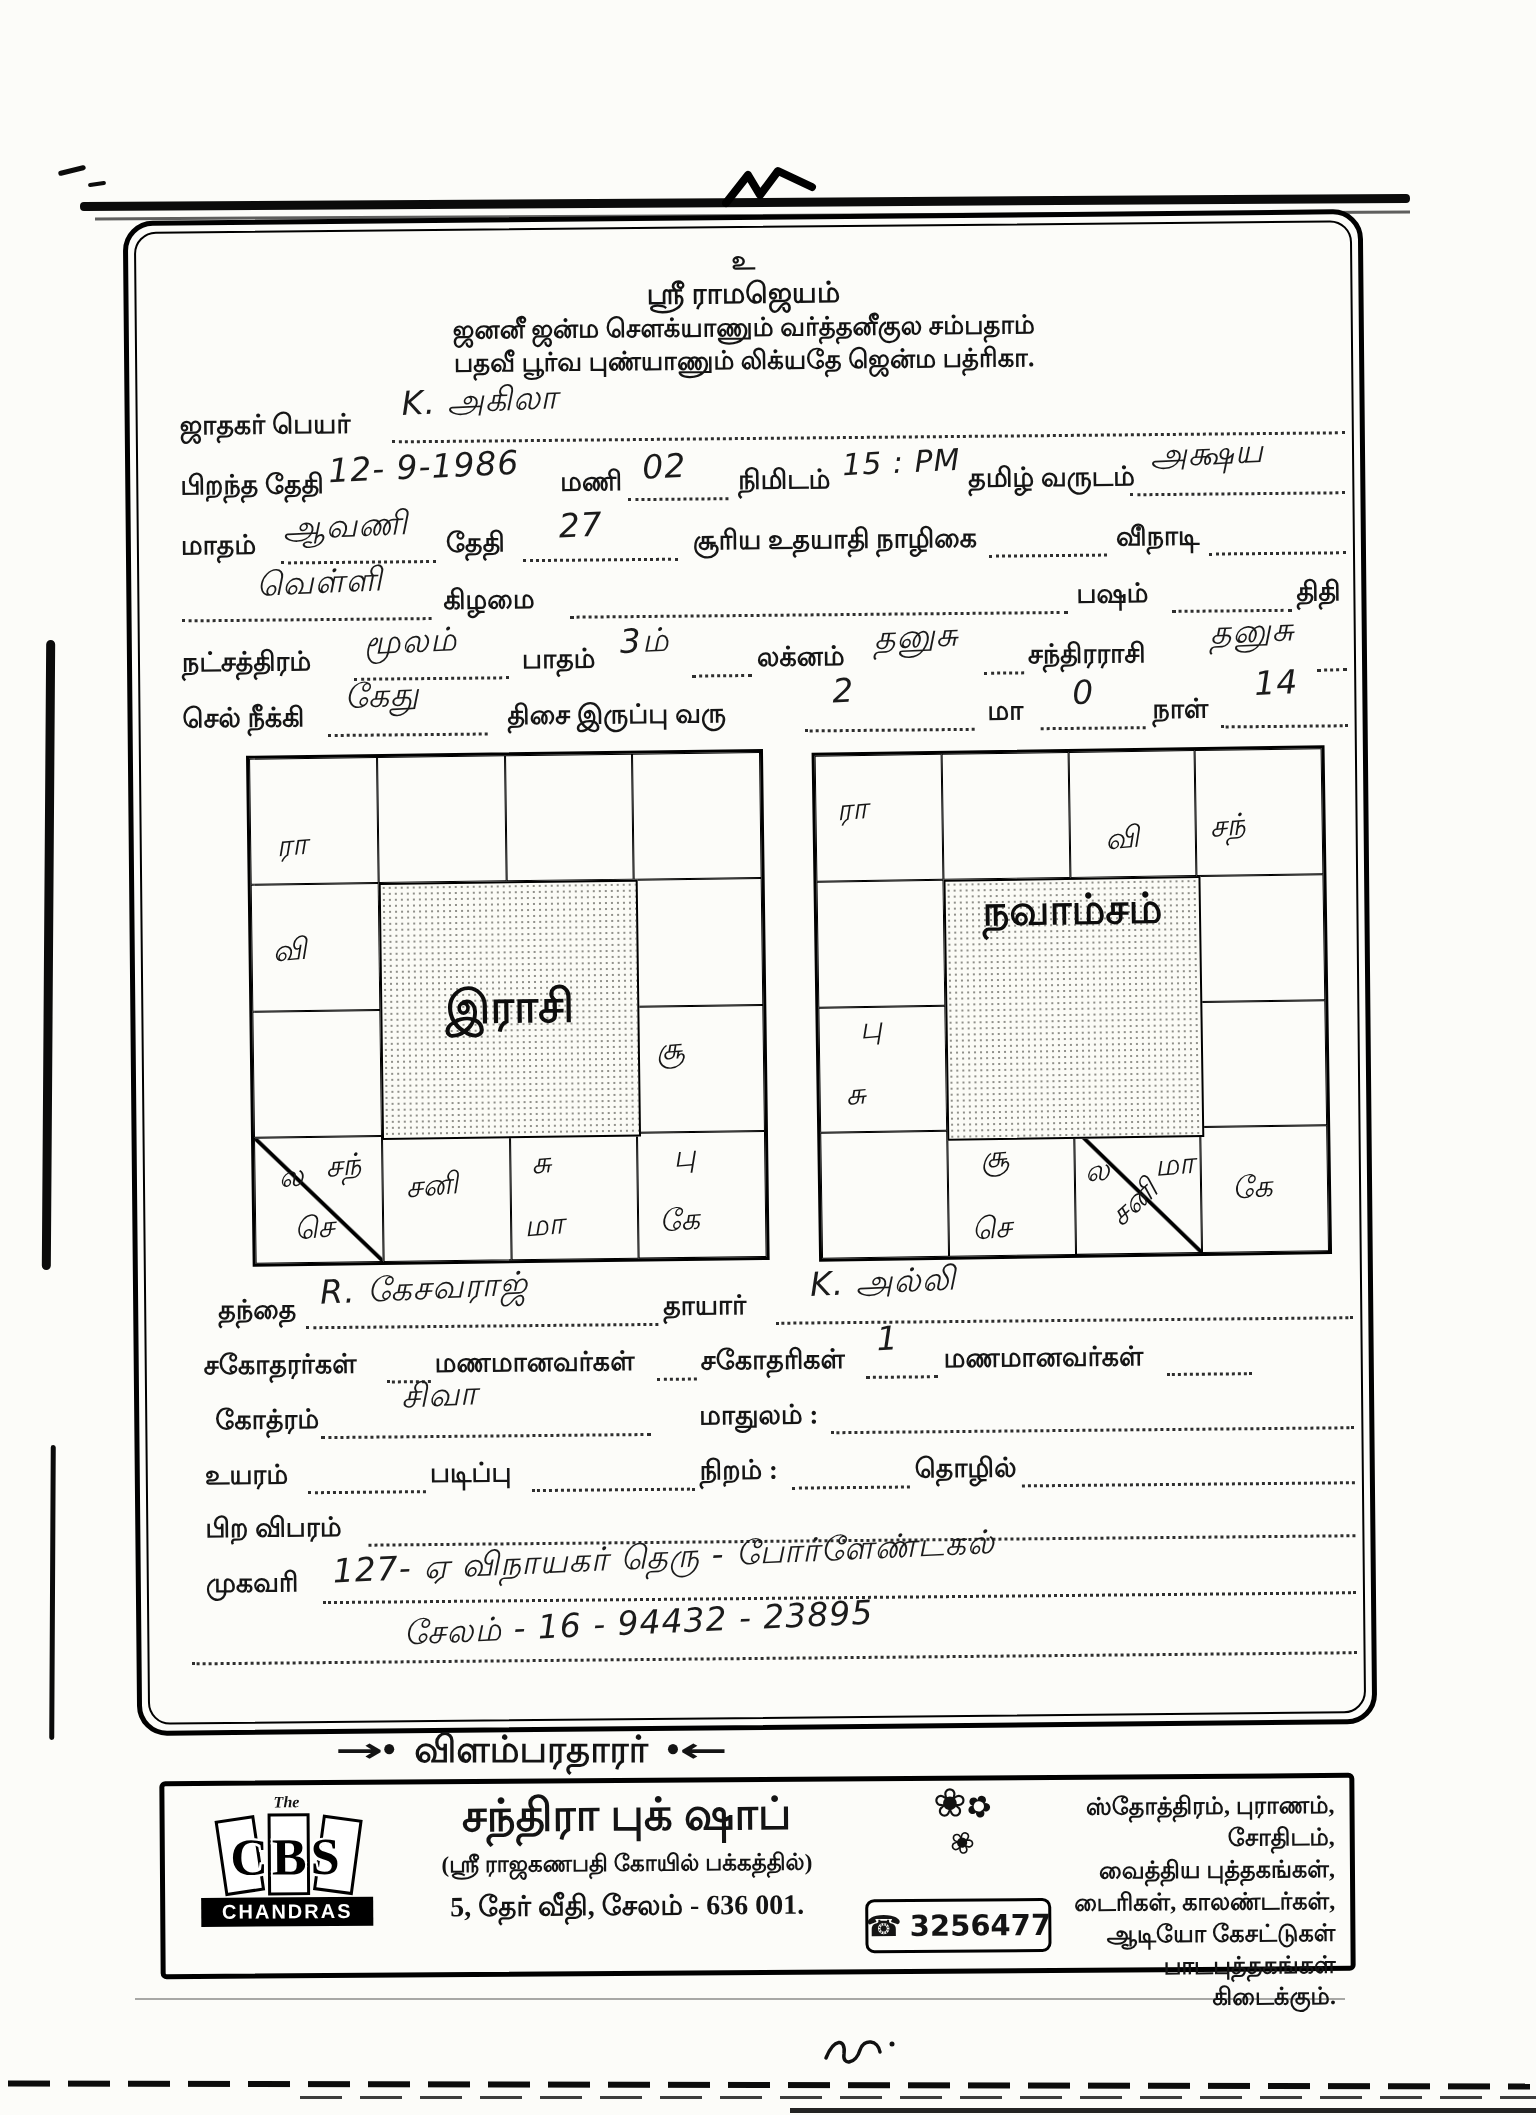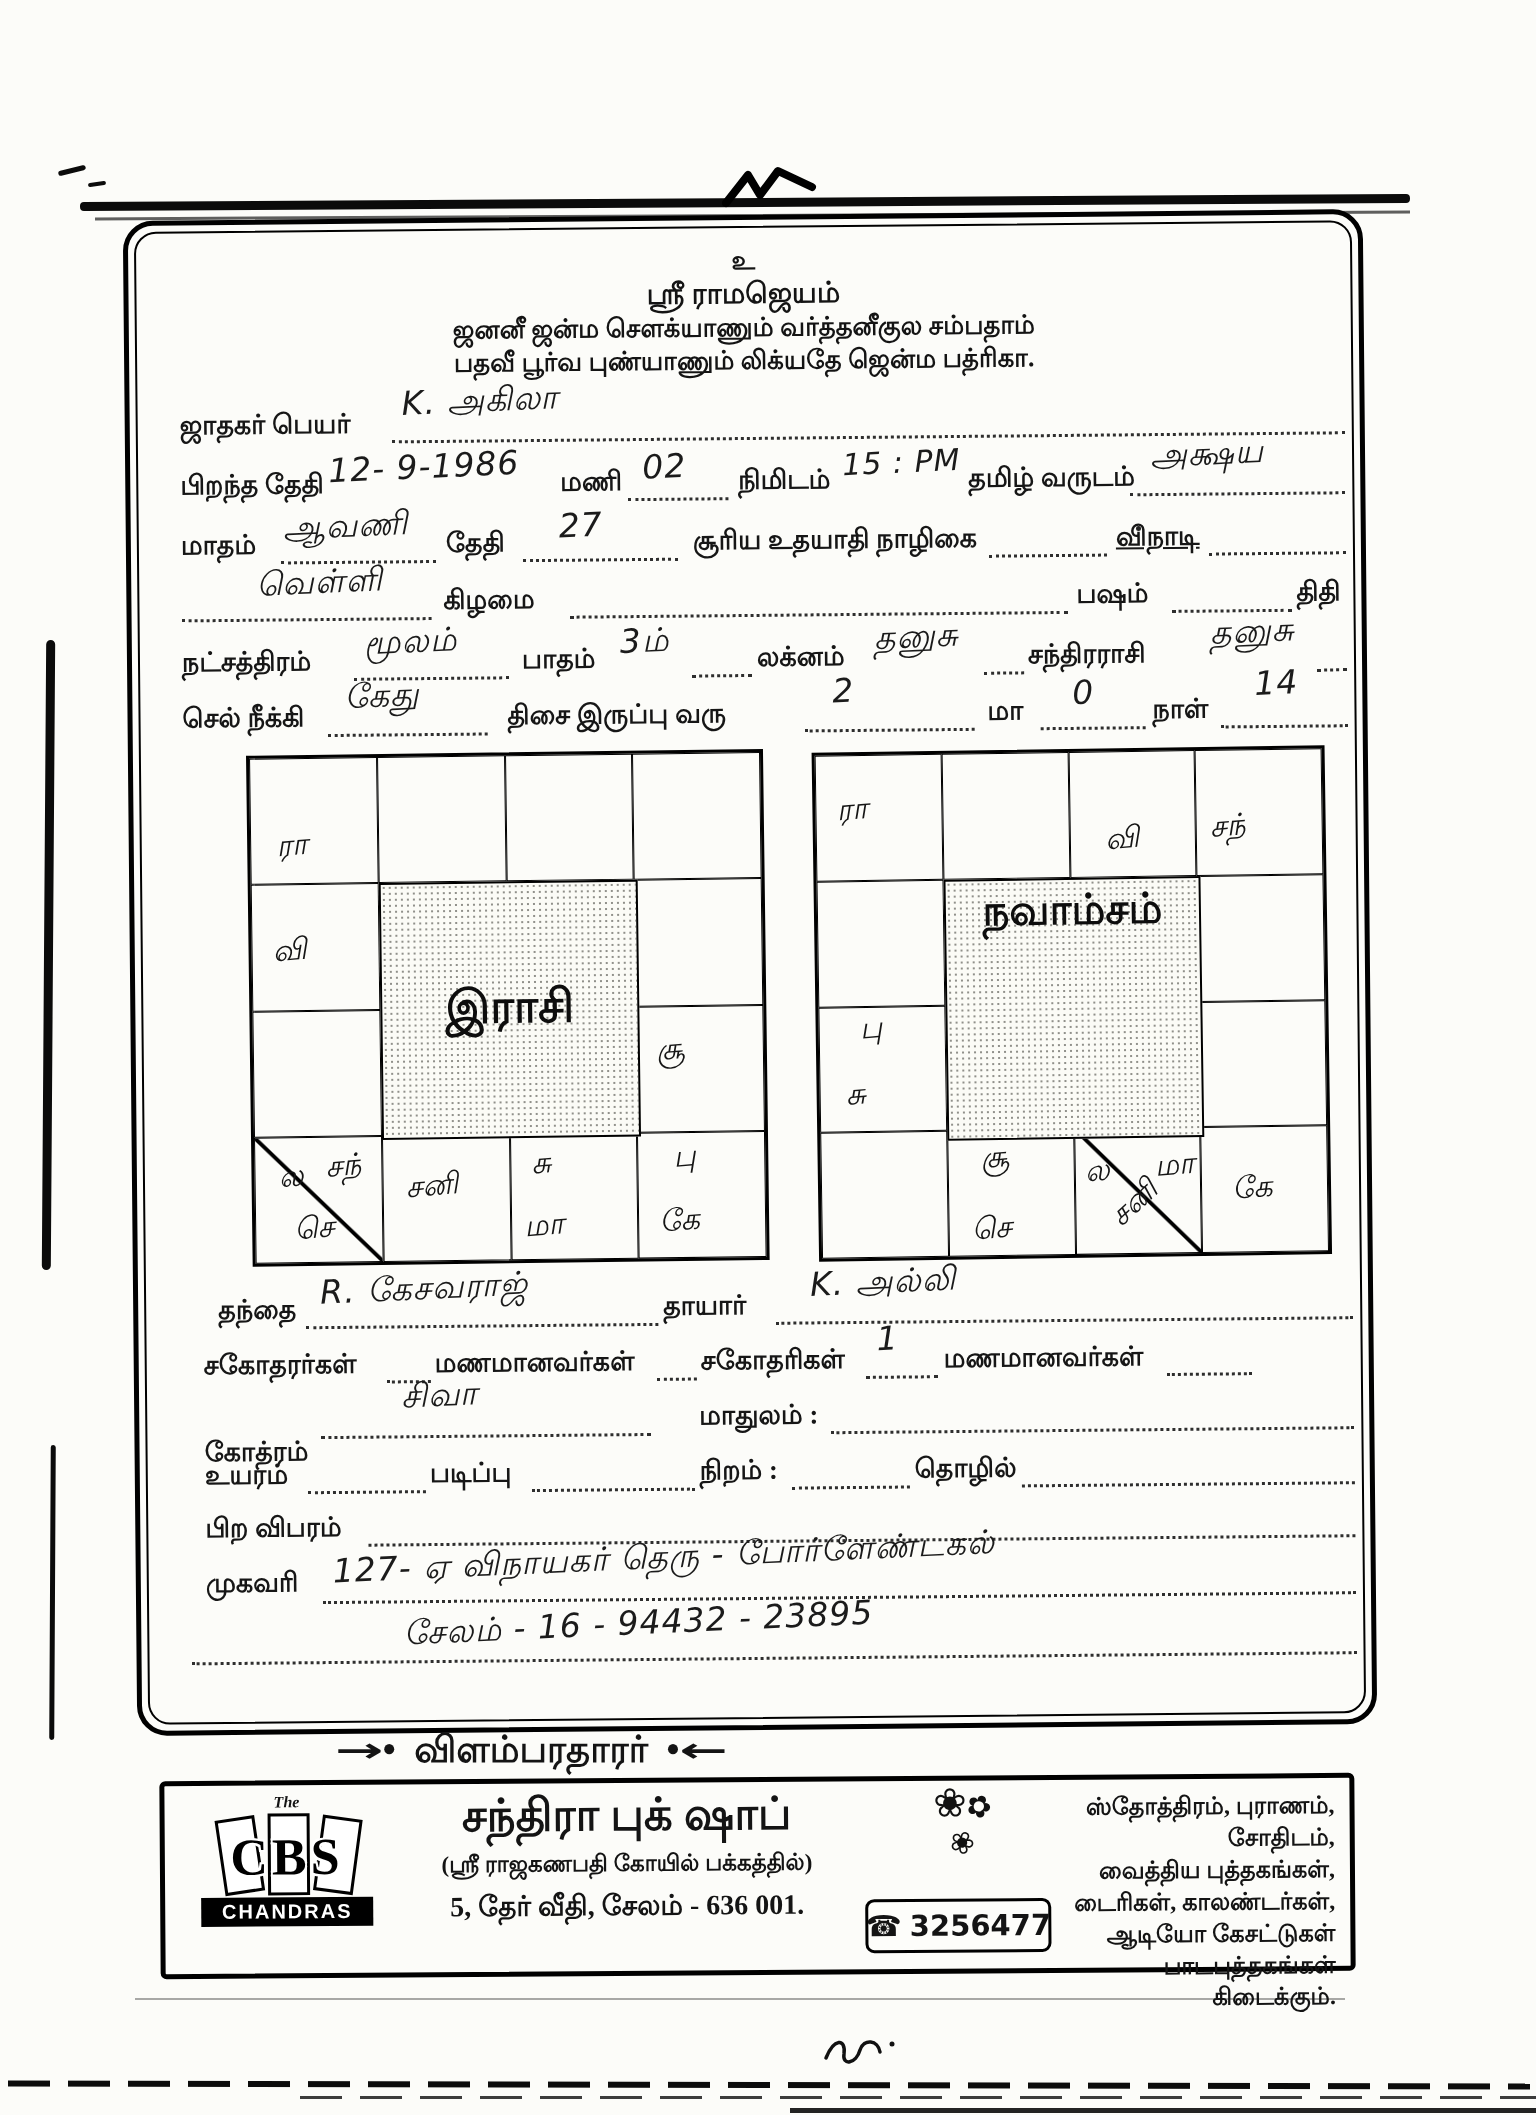--- a/index.html
+++ b/index.html
@@ -103,21 +103,21 @@
   <span class="hw" style="left:1020px;top:218px;">அக்ஷய</span>
 
   <span class="lbl" style="left:50px;top:305px;">மாதம்</span>
   <i class="dots" style="left:150px;top:337px;width:155px;"></i>
   <span class="hw" style="left:152px;top:282px;">ஆவணி</span>
   <span class="lbl" style="left:315px;top:305px;">தேதி</span>
   <i class="dots" style="left:392px;top:337px;width:155px;"></i>
   <span class="hw" style="left:428px;top:284px;">27</span>
   <span class="lbl" style="left:562px;top:305px;">சூரிய உதயாதி நாழிகை</span>
   <i class="dots" style="left:858px;top:337px;width:118px;"></i>
-  <span class="lbl" style="left:985px;top:305px;text-decoration:underline;">விநாடி</span>
+  <span class="lbl" style="left:985px;top:305px;">விநாடி</span>
   <i class="dots" style="left:1078px;top:337px;width:137px;"></i>
 
   <i class="dots" style="left:50px;top:394px;width:250px;"></i>
   <span class="hw" style="left:125px;top:338px;">வெள்ளி</span>
   <span class="lbl" style="left:312px;top:362px;">கிழமை</span>
   <i class="dots" style="left:438px;top:394px;width:498px;"></i>
   <span class="lbl" style="left:945px;top:362px;text-align:center;">பஷம்</span>
   <i class="dots" style="left:1040px;top:394px;width:120px;"></i>
   <span class="lbl" style="left:1165px;top:362px;">திதி</span>
 
@@ -236,21 +236,21 @@
   <span class="lbl" style="left:65px;top:1125px;">சகோதரர்கள்</span>
   <i class="dots" style="left:248px;top:1157px;width:44px;"></i>
   <span class="lbl" style="left:296px;top:1125px;">மணமானவர்கள்</span>
   <i class="dots" style="left:518px;top:1157px;width:40px;"></i>
   <span class="lbl" style="left:562px;top:1125px;">சகோதரிகள்</span>
   <i class="dots" style="left:727px;top:1157px;width:72px;"></i>
   <span class="hw" style="left:738px;top:1100px;">1</span>
   <span class="lbl" style="left:805px;top:1125px;">மணமானவர்கள்</span>
   <i class="dots" style="left:1028px;top:1157px;width:85px;"></i>
 
-  <span class="lbl" style="left:65px;top:1180px;margin-top:32px;">கோத்ரம்</span>
+  <span class="lbl" style="left:76px;top:1180px;">கோத்ரம்</span>
   <i class="dots" style="left:182px;top:1212px;width:330px;"></i>
   <span class="hw" style="left:262px;top:1152px;">சிவா</span>
   <span class="lbl" style="left:560px;top:1180px;">மாதுலம் :</span>
   <i class="dots" style="left:692px;top:1212px;width:523px;"></i>
 
   <span class="lbl" style="left:65px;top:1235px;">உயரம்</span>
   <i class="dots" style="left:168px;top:1267px;width:118px;"></i>
   <span class="lbl" style="left:290px;top:1235px;">படிப்பு</span>
   <i class="dots" style="left:392px;top:1267px;width:163px;"></i>
   <span class="lbl" style="left:560px;top:1235px;">நிறம் :</span>

